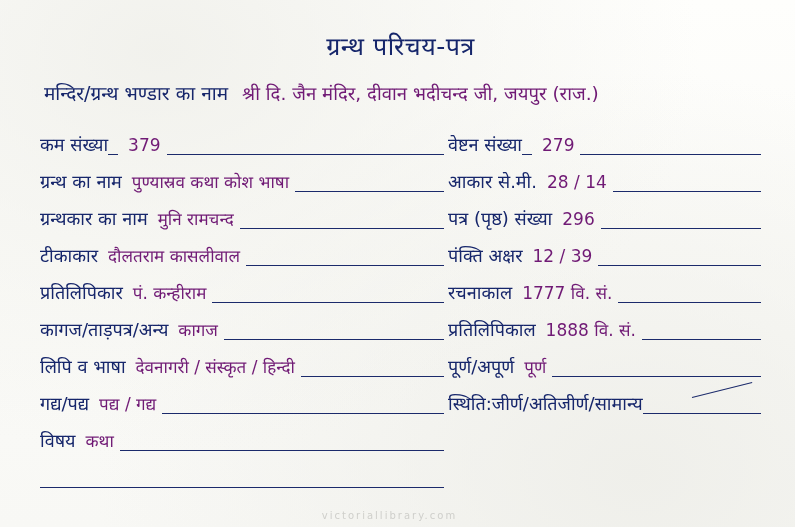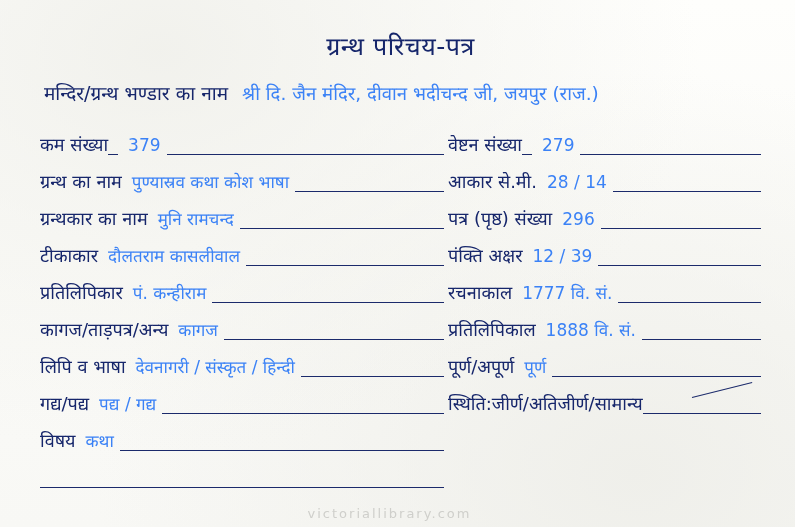--- a/index.html
+++ b/index.html
@@ -84,21 +84,21 @@
     font-size: 18px;
     line-height: 20px;
     color: #16266b;
     padding-bottom: 4px;
     flex: 0 0 auto;
   }
 
   .value {
     font-size: 17px;
     line-height: 20px;
-    color: #3b82f6;
+    color: #701a75;
     padding: 0 6px 4px 10px;
     flex: 0 0 auto;
   }
 
   .rule {
     flex: 1 1 auto;
     border-bottom: 1.6px solid #1b2a6b;
     height: 0;
     margin-bottom: 4px;
     min-width: 6px;
@@ -120,21 +120,21 @@
     border-top: 1.6px solid #1b2a6b;
     transform-origin: left center;
   }
 
   .watermark {
     position: absolute;
     bottom: 6px;
     left: 0;
     right: 16px;
     text-align: center;
-    font-size: 13px;
+    font-size: 10px;
     letter-spacing: 2px;
     color: #cfcfcb;
     z-index: 3;
   }
 </style>
 </head>
 <body>
 
 <div id="card">
   <div id="paper-texture"></div>

